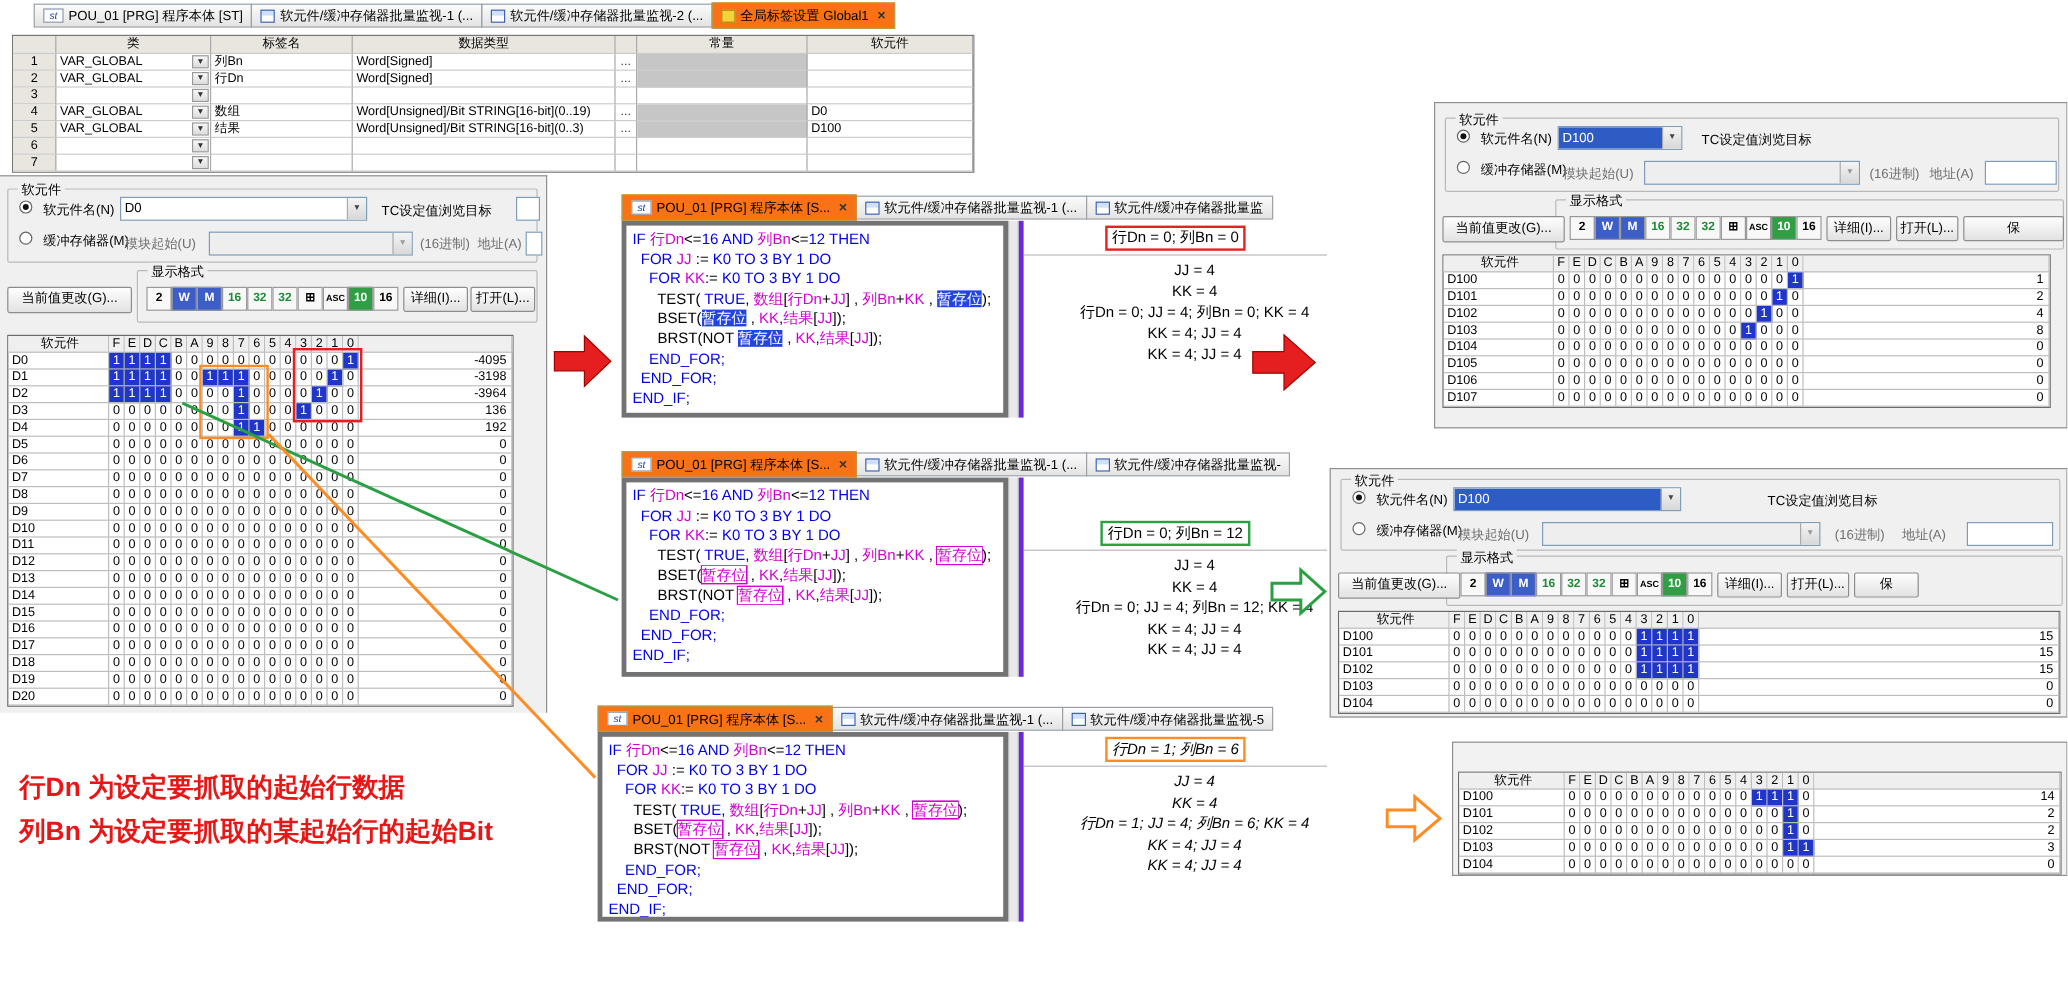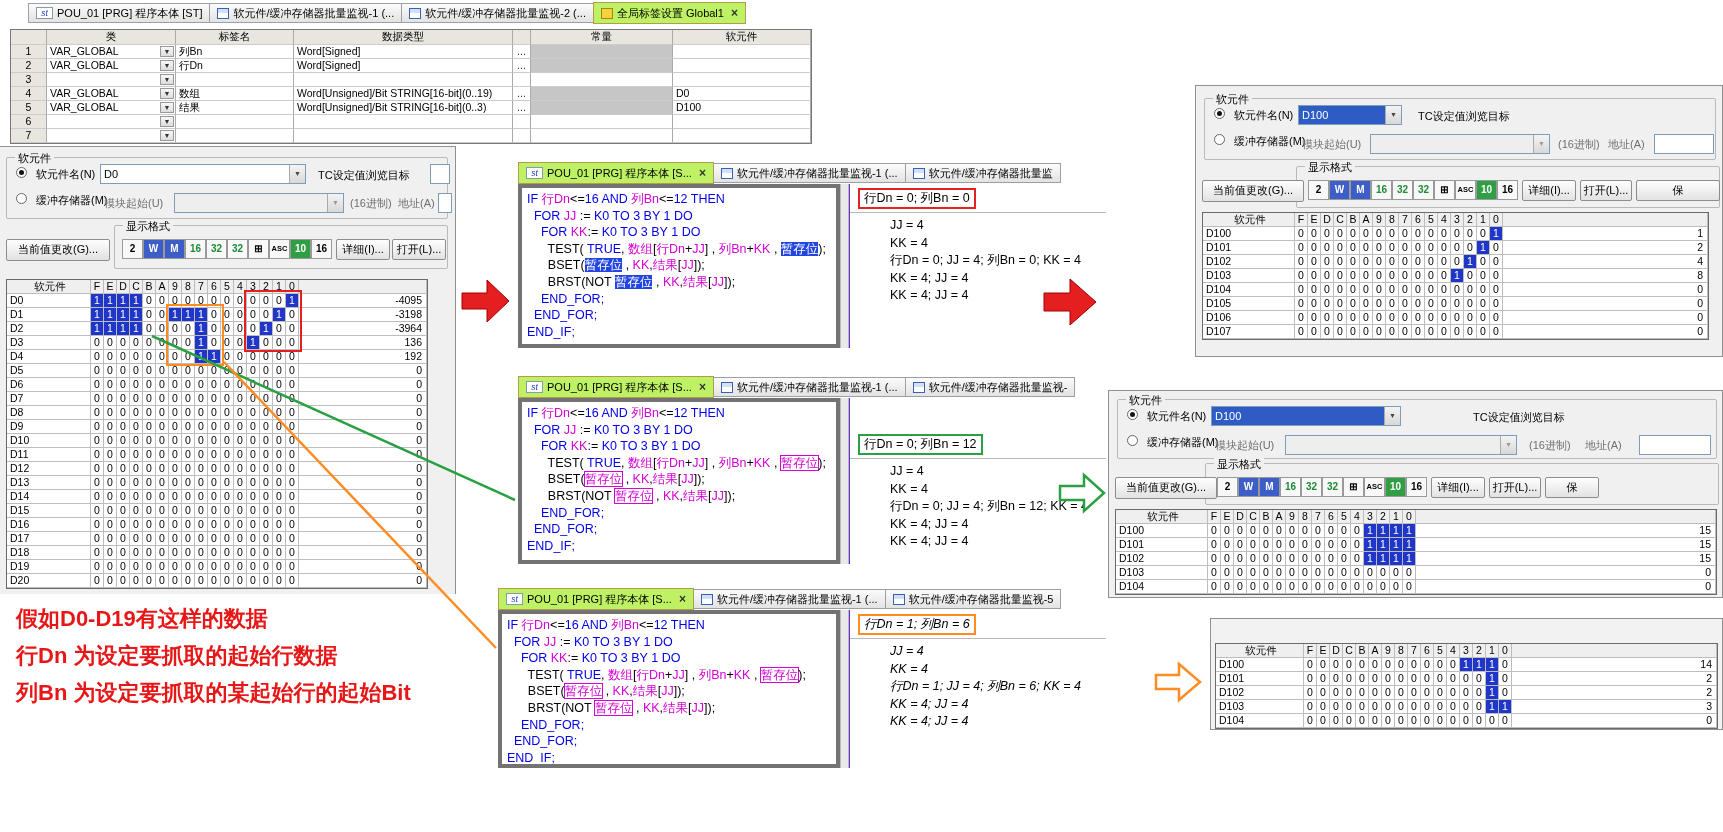--- a/index.html
+++ b/index.html
@@ -2,21 +2,21 @@
 <html><head>
 <meta charset="utf-8">
 <style>
 *{margin:0;padding:0;box-sizing:border-box;}
 body{background:#fff;}
 .canvas{position:relative;width:1723px;height:832px;background:#fff;font-family:"Liberation Sans",sans-serif;font-size:11px;color:#000;overflow:hidden;}
 
 
 .tabbar{position:absolute;display:flex;align-items:center;height:22px;white-space:nowrap;}
 .dtab{display:flex;align-items:center;gap:4px;height:20px;padding:0 7px;border:1px solid #9aa0a6;background:linear-gradient(#fbfbfb,#e3e3e3);font-size:11px;white-space:nowrap;margin-right:-1px;position:relative;}
-.dtab.active{background:#bef264;border-color:#b59a4a;height:22px;z-index:2;}
+.dtab.active{background:#f97316;border-color:#b59a4a;height:22px;z-index:2;}
 .ic-st{display:inline-block;width:17px;height:12px;border:1px solid #8899aa;background:#fff;color:#1a3fbb;font-size:8.5px;font-style:italic;text-align:center;line-height:10px;}
 .ic-mon{display:inline-block;width:12px;height:11px;border:1px solid #3a62b0;background:linear-gradient(#cfe0f7,#cfe0f7) 0 0/100% 4px no-repeat,#fff;}
 .ic-tag{display:inline-block;width:12px;height:11px;background:#f5d23c;border:1px solid #a8860a;}
 .tab-close{margin-left:3px;font-size:12px;line-height:10px;color:#333;font-weight:bold;cursor:default;}
 
 
 .ltable{position:absolute;left:10px;top:29px;background:#fff;border:1px solid #777;font-size:10.5px;}
 .lrow{display:flex;height:14px;line-height:12px;}
 .lrow.lhead{height:15px;background:#e8e6df;}
 .lhead .lcell{text-align:center;padding-left:0;line-height:13px;}
@@ -74,21 +74,21 @@
 .cwin .tabbar{left:0;top:0;}
 .code-pane{position:absolute;background:#fff;border:4px solid #737373;padding:3px 5px;overflow:hidden;}
 .code-line{white-space:pre;font-size:12.5px;line-height:16.6px;}
 .tok-k{color:#0000e8;}
 .tok-v{color:#d400d4;}
 .tok-n{color:#0000e8;}
 .tok-p{color:#000;}
 .tok-t{color:#d400d4;box-shadow:0 0 0 1px #d400d4;}
 .cw0 .tok-t{background:#2244e0;color:#fff;box-shadow:none;}
 .vstrip{position:absolute;background:#e9e9e9;border-left:1px solid #bbb;border-right:1px solid #bbb;}
-.watch{position:absolute;background:#fff;border-left:1px solid #6d28d9;padding:4px 8px;font-size:12.5px;overflow:hidden;}
+.watch{position:absolute;background:#fff;border-left:4px solid #6d28d9;padding:4px 8px;font-size:12.5px;overflow:hidden;text-align:center;}
 .wbox{display:inline-block;border:2px solid #e32222;padding:0 4px;line-height:17px;}
 .wbox.green{border-color:#2aa043;margin-top:32px;}
 .wbox.orange{border-color:#ff8c22;}
 .wdiv{height:1px;background:#b9b9b9;margin:3px -8px 4px;}
 .wline{line-height:17.5px;white-space:pre;margin-left:32px;}
 
 
 .hlbox{position:absolute;pointer-events:none;z-index:40;}
 #ov-red{border:2px solid #e51f1f;}
 #ov-orange{border:2px solid #ff8c22;}
@@ -1288,21 +1288,20 @@
           <div class="mcell mbit">0</div>
           <div class="mcell mbit">0</div>
           <div class="mcell mbit">0</div>
           <div class="mcell mbit">0</div>
           <div class="mcell mbit">0</div>
           <div class="mcell mval">0</div>
         </div>
       </div>
   </div>
 
-  <div class="caption" style="left:16px;top:604px;">假如D0-D19有这样的数据</div>
   <div class="caption" style="left:16px;top:678px;">列Bn 为设定要抓取的某起始行的起始Bit</div>
   <div class="caption" style="left:16px;top:641px;">行Dn 为设定要抓取的起始行数据</div>
 
   <div id="ov-red" class="hlbox" style="left:244px;top:290px;width:58px;height:62px;"></div>
   <div id="ov-orange" class="hlbox" style="left:166px;top:304px;width:58px;height:62px;"></div>
 
   <svg class="overlay" width="1723" height="832">
     <line x1="152" y1="336" x2="515" y2="500" stroke="#2aa043" stroke-width="2.5"></line>
     <line x1="224" y1="362" x2="496" y2="648" stroke="#ff8c22" stroke-width="2.5"></line>
     <path d="M462,293 L487,293 L487,280 L509,301 L487,322 L487,309 L462,309 Z" fill="#e51f1f" stroke="#a00000"></path>

